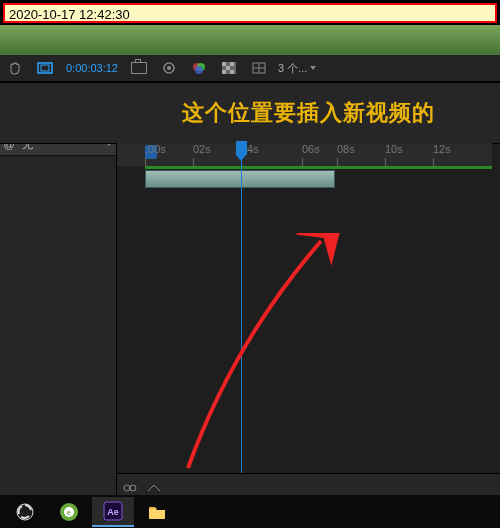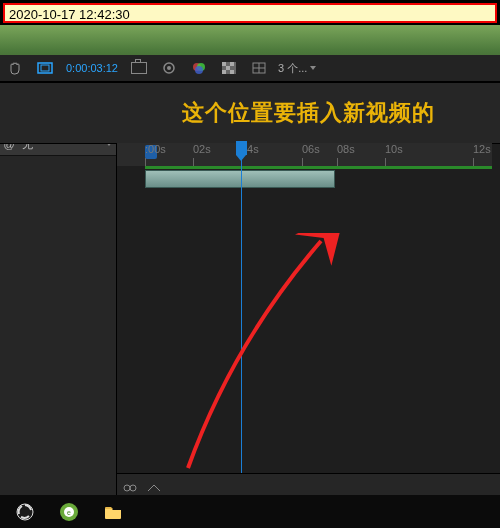--- a/index.html
+++ b/index.html
@@ -158,21 +158,21 @@
 
       <div class="ruler">
         <div class="ruler-inner" id="ruler-inner">
           <div class="start-mark"></div>
         <div class="tick" style="left: 18px;">:00s</div>
             <div class="tick" style="left: 66px;">02s</div>
             <div class="tick" style="left: 114px;">04s</div>
             <div class="tick" style="left: 162px; margin-left: 13px;">06s</div>
             <div class="tick" style="left: 210px;">08s</div>
             <div class="tick" style="left: 258px;">10s</div>
-            <div class="tick" style="left: 306px; margin-left: 40px;">12s</div>
+            <div class="tick" style="left: 306px;">12s</div>
             <div class="tick" style="left: 374px;">14s</div>
           </div>
       </div>
 
       <div class="tracks">
         <div class="tracks-inner">
           <div class="green"></div>
           <div class="clip"></div>
         </div>
       </div>
@@ -212,19 +212,26 @@
         <path d="M4 12 A7 7 0 0 1 7 4" fill="none" stroke="#ddd" stroke-width="2"></path>
       </svg>
   </div>
   <div class="task">
     <svg width="20" height="20" viewBox="0 0 20 20">
         <circle cx="10" cy="10" r="9" fill="#6aaa3a"></circle>
         <circle cx="10" cy="10" r="5" fill="#fff"></circle>
         <text x="10" y="13" font-size="7" text-anchor="middle" fill="#4a8a2a">e</text>
       </svg>
   </div>
+  <div class="task active">
+    <svg width="20" height="20" viewBox="0 0 20 20">
+        <rect width="20" height="20" rx="3" fill="#1a0a3a"></rect>
+        <rect x="1" y="1" width="18" height="18" rx="2" fill="none" stroke="#8a6ad0"></rect>
+        <text x="10" y="14" font-size="9" text-anchor="middle" fill="#c8a8ff" font-weight="bold">Ae</text>
+      </svg>
+  </div>
   <div class="task">
     <svg width="20" height="20" viewBox="0 0 20 20">
         <path d="M2 6 h6 l2 2 h8 v8 a1 1 0 0 1 -1 1 H3 a1 1 0 0 1 -1 -1 Z" fill="#ffd56a"></path>
         <path d="M2 6 a1 1 0 0 1 1 -1 h5 l2 2 H2 Z" fill="#e8b84a"></path>
       </svg>
   </div>
 </div>
 
 </body></html>

